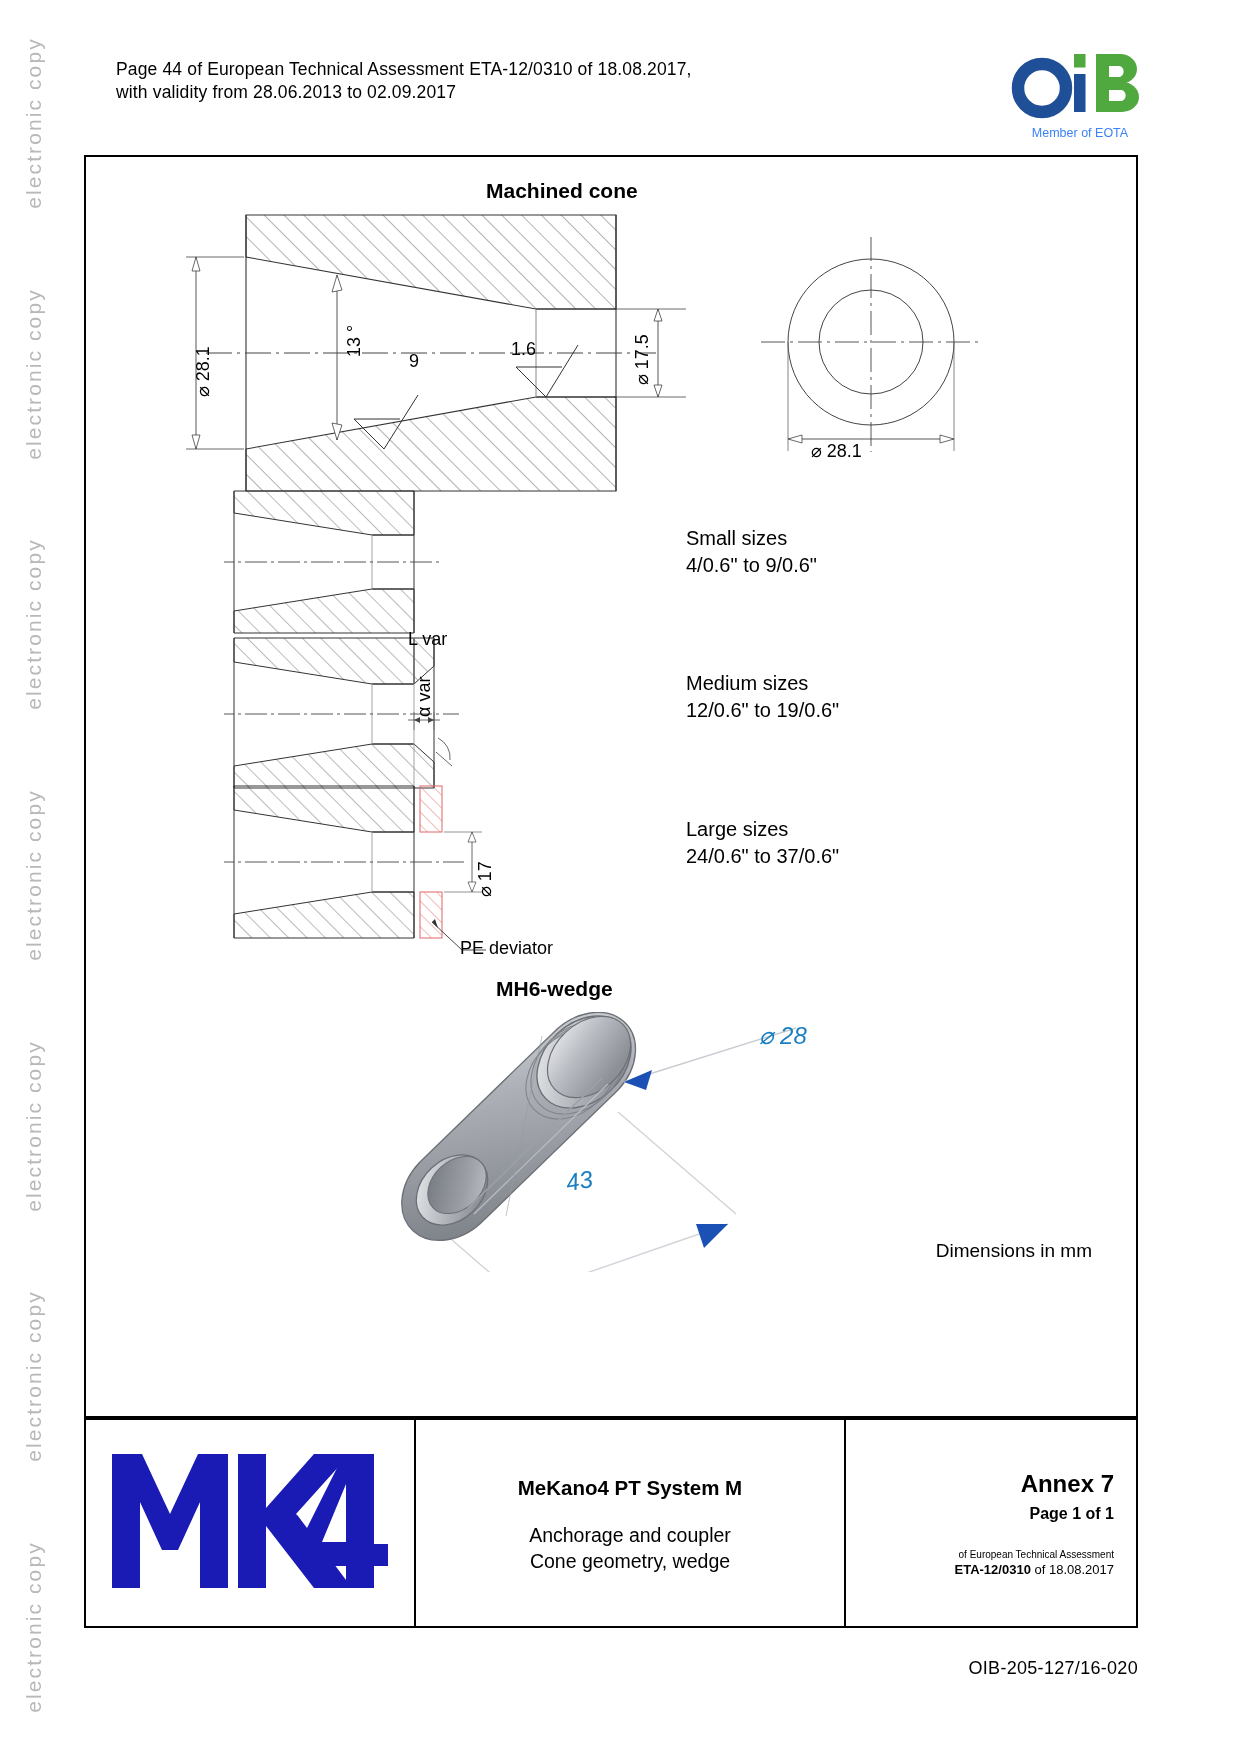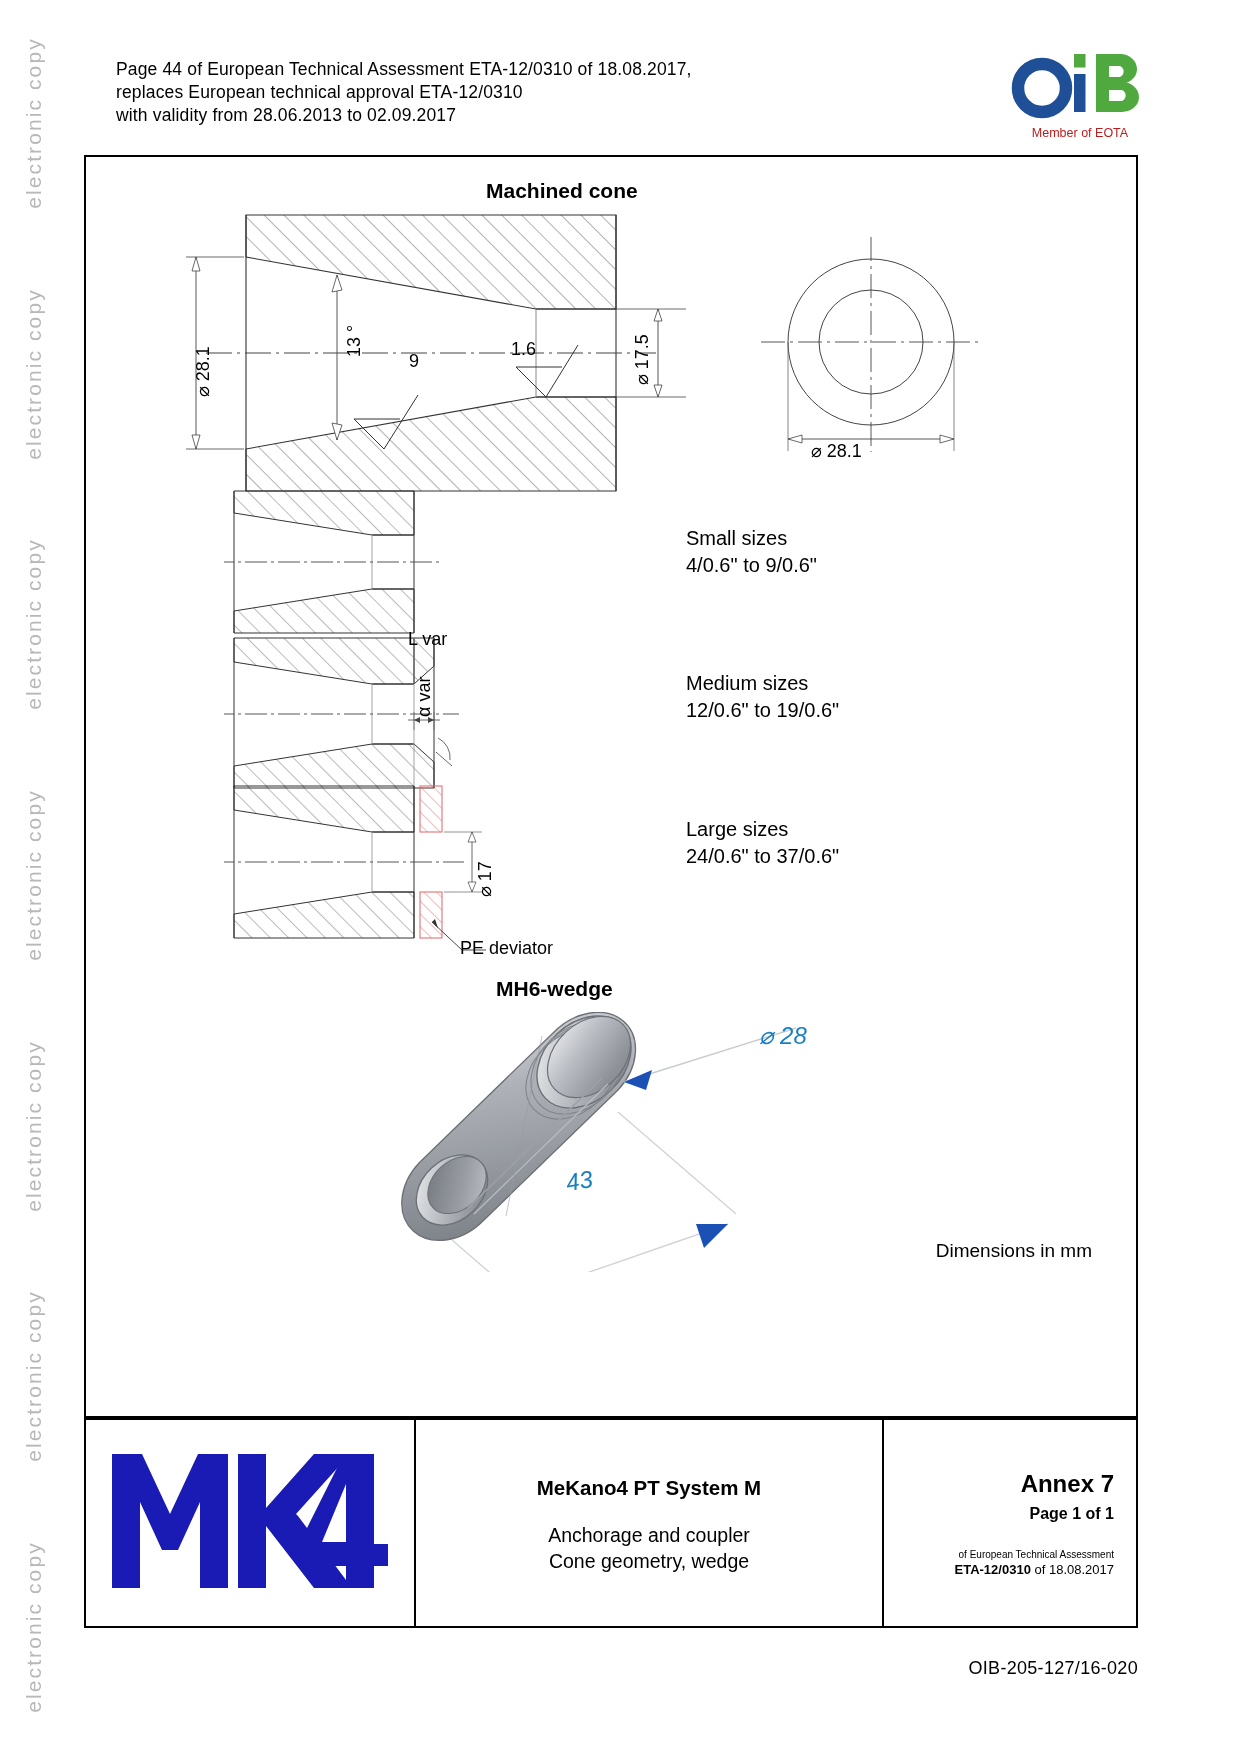--- a/index.html
+++ b/index.html
@@ -55,21 +55,21 @@
     position: absolute;
     left: 1010px; top: 48px;
     width: 140px; height: 92px;
   }
   #oib-logo .eota-text {
     position: absolute;
     left: 0; bottom: 0;
     width: 140px;
     text-align: center;
     font-size: 12.5px;
-    color: #b91c1c;
+    color: #3b82f6;
     font-family: "Liberation Sans", sans-serif;
   }
 
   
   #drawing-frame {
     position: absolute;
     left: 84px; top: 155px;
     width: 1054px; height: 1263px;
     border: 2.5px solid #000;
     box-sizing: border-box;
@@ -94,21 +94,21 @@
     flex: 1;
     border-right: 2.5px solid #000;
     box-sizing: border-box;
     display: flex;
     flex-direction: column;
     align-items: center;
     justify-content: center;
     padding-top: 4px;
   }
   #tb-right-cell {
-    width: 252px;
+    width: 290px;
     box-sizing: border-box;
     display: flex;
     flex-direction: column;
     align-items: flex-end;
     justify-content: center;
     padding-right: 22px;
     text-align: right;
   }
   .tb-title {
     font-size: 20.5px;
@@ -170,21 +170,20 @@
     <div class="wm" style="top: 361.857px;">electronic copy</div>
     <div class="wm" style="top: 612.429px;">electronic copy</div>
     <div class="wm" style="top: 863px;">electronic copy</div>
     <div class="wm" style="top: 1113.57px;">electronic copy</div>
     <div class="wm" style="top: 1364.14px;">electronic copy</div>
     <div class="wm" style="top: 1614.71px;">electronic copy</div>
   </div>
 
 <div id="doc-header">
   <div>Page 44 of European Technical Assessment ETA-12/0310 of 18.08.2017,</div>
-  <div>replaces European technical approval ETA-12/0310</div>
   <div>with validity from 28.06.2013 to 02.09.2017</div>
 </div>
 
 <div id="oib-logo">
   <svg width="140" height="72" viewBox="0 0 140 72">
 
     <circle cx="32" cy="40" r="24" fill="none" stroke="#1f4f96" stroke-width="12.5"></circle>
 
     <rect x="64" y="26" width="11.5" height="38" fill="#1f4f96"></rect>
     <rect x="64" y="6" width="11.5" height="13.5" fill="#4fa93f"></rect>

